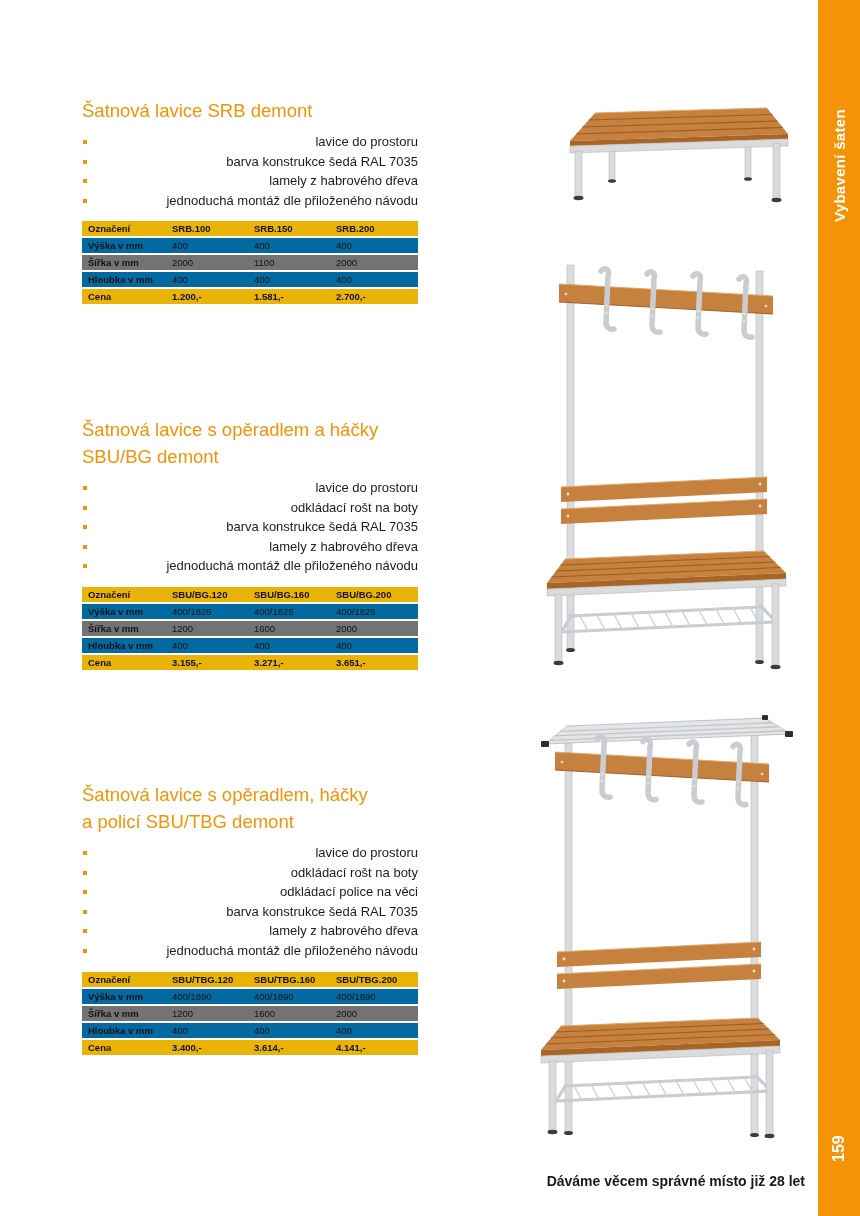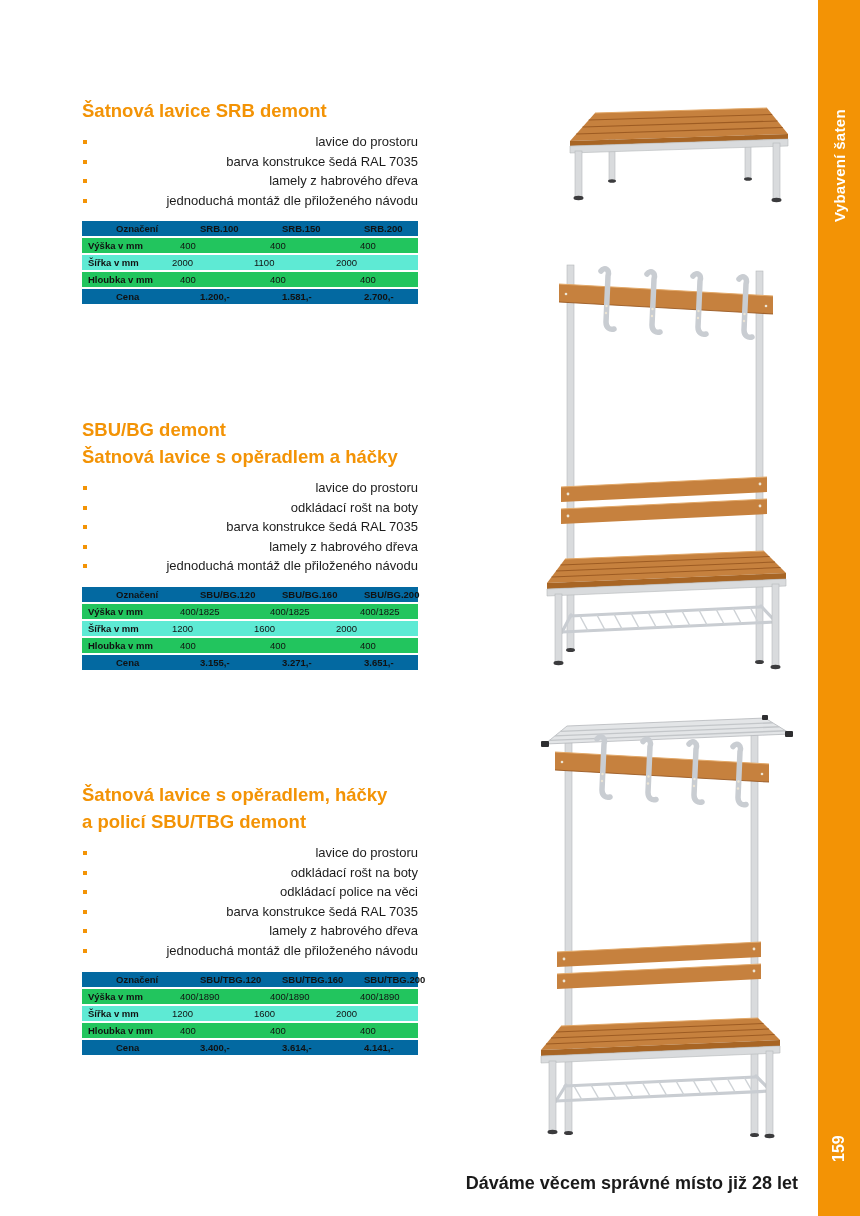--- a/index.html
+++ b/index.html
@@ -14,32 +14,32 @@
   .sideband{position:absolute;top:0;right:0;width:42px;height:1216px;background:var(--accent);}
   .vtext{position:absolute;right:0;width:42px;color:#fff;font-weight:700;
          writing-mode:vertical-rl;transform:rotate(180deg);text-align:center;
          display:flex;align-items:center;justify-content:center;}
   .tab-label{top:92px;height:148px;font-size:15px;letter-spacing:.3px;}
   .page-num{top:1118px;height:62px;font-size:16px;}
 
   
   .product{position:absolute;left:82px;width:336px;}
   #p1{top:97px;} #p2{top:416px;} #p3{top:781px;}
-  .title{margin:0;color:var(--accent);font-weight:700;font-size:18.5px;line-height:27px;}
+  .title{margin:0;color:var(--accent);font-weight:400;font-size:18.5px;line-height:27px;}
   .title .tl{display:block;}
   .title .tl:empty{display:none;}
   .bullets{list-style:none;margin:8px 0 0 0;padding:0;text-align:right;}
   .bullets li{position:relative;padding-left:15px;font-size:13px;line-height:19.6px;color:#1c1c1c;}
   .bullets li::before{content:"";position:absolute;left:1px;top:8px;width:4px;height:4px;
                       background:var(--accent);}
   .spec-table{margin-top:11px;}
   .trow{display:grid;grid-template-columns:90px 82px 82px 82px;margin-bottom:2px;}
-  .trow.r0,.trow.r4{background:#0369a1;padding-left:28px;}
-  .trow.r1,.trow.r3{background:#22c55e;gap:8px;}
-  .trow.r2{background:#5eead4;}
+  .trow.r0,.trow.r4{background:#eab308;}
+  .trow.r1,.trow.r3{background:#0369a1;}
+  .trow.r2{background:#737373;}
   .tcell{font-size:9.5px;line-height:15px;text-align:left;white-space:nowrap;color:#111;}
   .tlabel{text-align:left;padding-left:6px;font-weight:700;}
   .trow.r0 .tcell,.trow.r4 .tcell{font-weight:700;}
 
   
   .photo{position:absolute;}
   #photo1{left:533px;top:88px;}
   #photo2{left:535px;top:253px;}
   #photo3{left:525px;top:712px;}
   svg{display:block;}
@@ -51,21 +51,21 @@
   .rackline{stroke:var(--hook);stroke-width:3.2;fill:none;stroke-linecap:round;}
   .wire{stroke:#ced2d6;stroke-width:1.5;}
   .ft{fill:var(--foot);}
   .grv{stroke:var(--wood_dark);stroke-width:1.1;opacity:.85;}
   .hl{stroke:var(--wood_light);stroke-width:1;}
   .scr{fill:#ece5d4;}
   .cap{fill:#2e2e30;}
   .shline{stroke:#c3c6c9;stroke-width:1.4;}
 
   
-  .footer{position:absolute;top:1173px;right:62px;font-size:18px;font-weight:700;color:#1a1a1a;}
+  .footer{position:absolute;top:1173px;right:55px;font-size:14px;font-weight:700;color:#1a1a1a;}
 </style>
 </head>
 <body>
 
 <div class="page">
 
   <section class="product" id="p1">
     <h2 class="title">
       <span class="tl">Šatnová lavice SRB demont</span>
 
@@ -105,22 +105,22 @@
           <div class="tcell tlabel">Cena</div>
           <div class="tcell">1.200,-</div>
           <div class="tcell">1.581,-</div>
           <div class="tcell">2.700,-</div>
         </div>
       </div>
   </section>
 
   <section class="product" id="p2">
     <h2 class="title">
+      <span class="tl">Šatnová lavice s opěradlem a háčky</span>
       <span class="tl">SBU/BG demont</span>
-      <span class="tl">Šatnová lavice s opěradlem a háčky</span>
     </h2>
     <ul class="bullets">
         <li>lavice do prostoru</li>
         <li>odkládací rošt na boty</li>
         <li>barva konstrukce šedá RAL 7035</li>
         <li>lamely z habrového dřeva</li>
         <li>jednoduchá montáž dle přiloženého návodu</li>
       </ul>
     <div class="spec-table">
         <div class="trow r0">

